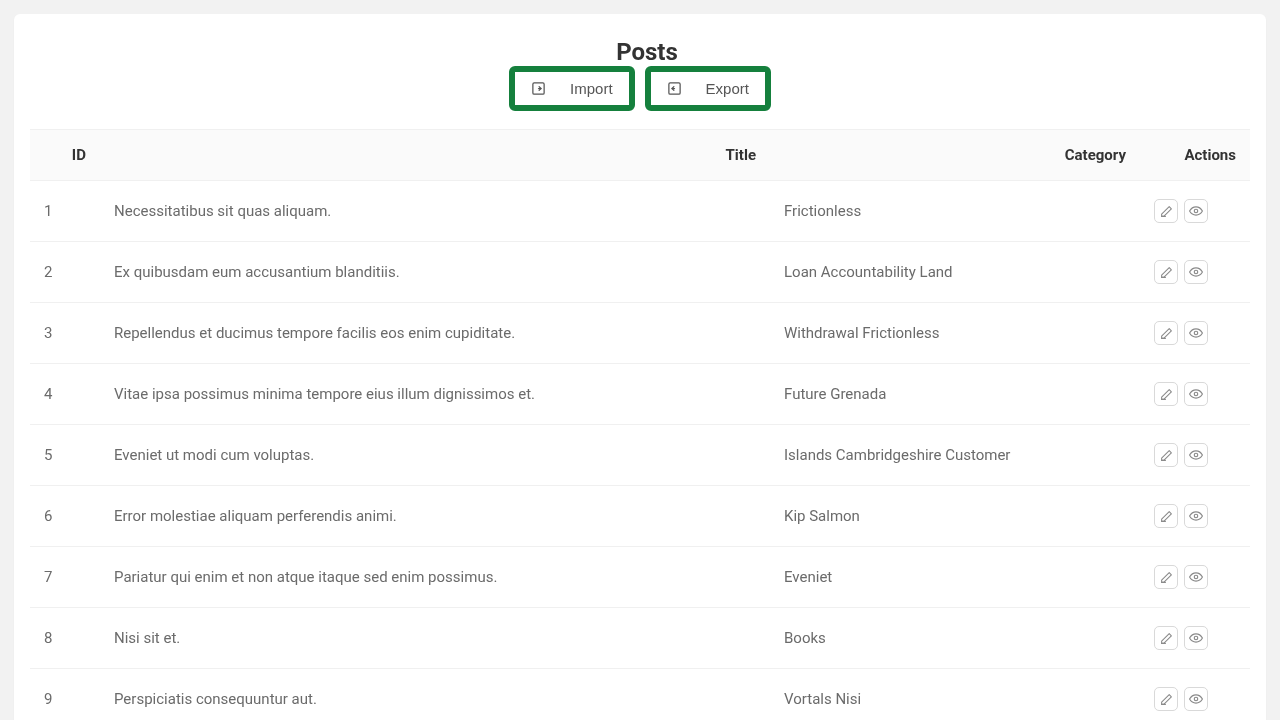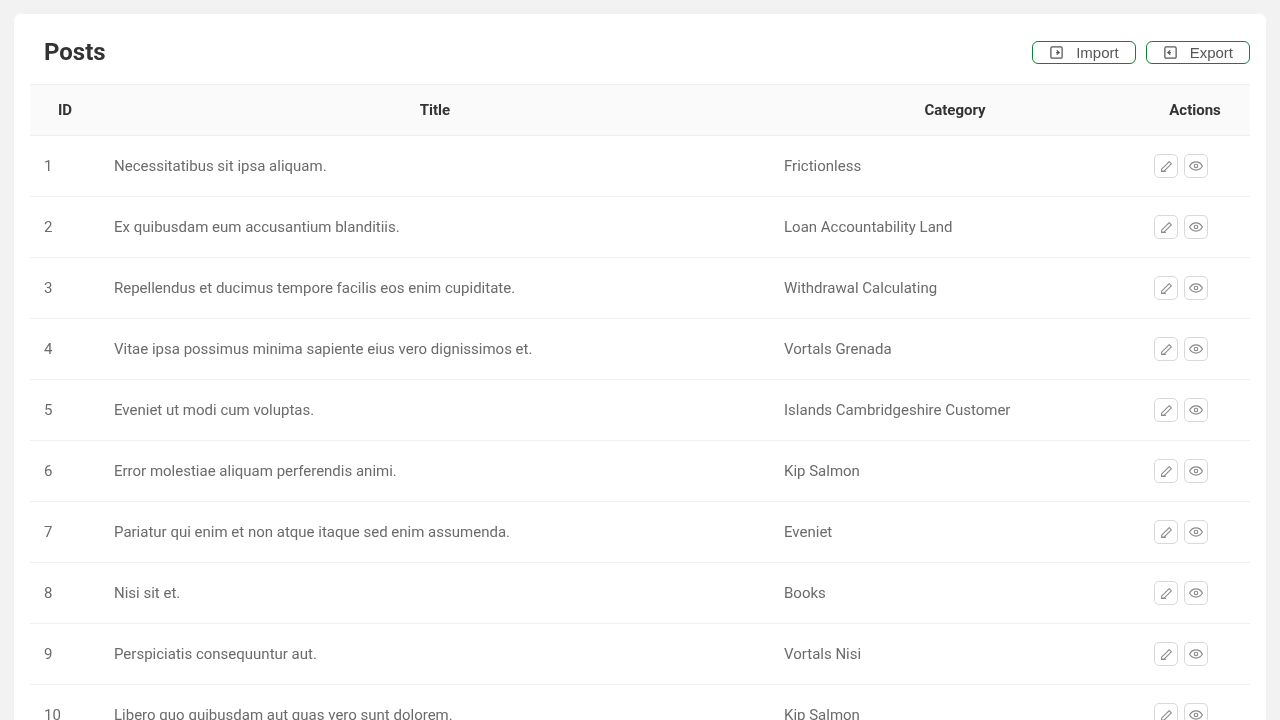--- a/index.html
+++ b/index.html
@@ -18,55 +18,56 @@
     background: #fff;
     border-radius: 6px;
     padding: 24px 0 0 0;
     box-shadow: 0 1px 2px rgba(0,0,0,0.04);
   }
   .card-header {
     display: flex;
     align-items: center;
     justify-content: space-between;
     padding: 0 16px 18px 16px;
+    flex-direction: column;
   }
   .page-title {
     font-size: 24px;
     font-weight: 700;
     color: #333;
     padding-left: 14px;
   }
   .header-actions {
     display: flex;
     gap: 10px;
   }
   .btn {
     display: inline-flex;
     align-items: center;
-    gap: 12px;
-    border: 1px solid #15803d;
+    gap: 24px;
+    border: 6px solid #15803d;
     background: #fff;
     border-radius: 6px;
-    padding: 0 16px;
+    padding: 6px 16px;
     font-size: 15px;
     color: #565656;
     cursor: pointer;
     line-height: 1.4;
   }
   .btn svg { display:block; }
   .table-wrap {
     padding: 0 16px;
   }
   table {
     width: 100%;
     border-collapse: collapse;
     table-layout: fixed;
   }
   thead th {
-    text-align: center;
+    text-align: right;
     font-weight: 700;
     font-size: 15px;
     color: #333;
     background: #fafafa;
     padding: 16px 14px;
     border-bottom: 1px solid #f0f0f0;
     border-top: 1px solid #f0f0f0;
   }
   tbody td {
     padding: 18px 14px;
@@ -143,21 +144,21 @@
           <tr>
             <th>ID</th>
             <th>Title</th>
             <th>Category</th>
             <th>Actions</th>
           </tr>
         </thead>
         <tbody id="rows">
             <tr>
               <td>1</td>
-              <td>Necessitatibus sit ipsa aliquam.</td>
+              <td>Necessitatibus sit quas aliquam.</td>
               <td>Frictionless</td>
               <td>
                 <div class="actions-cell">
                   <button class="icon-btn">
                     <span>
                       <svg width="13" height="13" viewBox="0 0 24 24" fill="none" stroke="currentColor" stroke-width="2" stroke-linecap="round" stroke-linejoin="round">
                         <path d="M17 3l4 4L7 21H3v-4L17 3z"></path>
                         <line x1="3" y1="21" x2="10" y2="21"></line>
                       </svg>
                     </span>
@@ -194,21 +195,21 @@
                         <circle cx="12" cy="12" r="3"></circle>
                       </svg>
                     </span>
                   </button>
                 </div>
               </td>
             </tr>
             <tr>
               <td>3</td>
               <td>Repellendus et ducimus tempore facilis eos enim cupiditate.</td>
-              <td>Withdrawal Calculating</td>
+              <td>Withdrawal Frictionless</td>
               <td>
                 <div class="actions-cell">
                   <button class="icon-btn">
                     <span>
                       <svg width="13" height="13" viewBox="0 0 24 24" fill="none" stroke="currentColor" stroke-width="2" stroke-linecap="round" stroke-linejoin="round">
                         <path d="M17 3l4 4L7 21H3v-4L17 3z"></path>
                         <line x1="3" y1="21" x2="10" y2="21"></line>
                       </svg>
                     </span>
                   </button>
@@ -218,22 +219,22 @@
                         <path d="M1 12s4-7 11-7 11 7 11 7-4 7-11 7S1 12 1 12z"></path>
                         <circle cx="12" cy="12" r="3"></circle>
                       </svg>
                     </span>
                   </button>
                 </div>
               </td>
             </tr>
             <tr>
               <td>4</td>
-              <td>Vitae ipsa possimus minima sapiente eius vero dignissimos et.</td>
-              <td>Vortals Grenada</td>
+              <td>Vitae ipsa possimus minima tempore eius illum dignissimos et.</td>
+              <td>Future Grenada</td>
               <td>
                 <div class="actions-cell">
                   <button class="icon-btn">
                     <span>
                       <svg width="13" height="13" viewBox="0 0 24 24" fill="none" stroke="currentColor" stroke-width="2" stroke-linecap="round" stroke-linejoin="round">
                         <path d="M17 3l4 4L7 21H3v-4L17 3z"></path>
                         <line x1="3" y1="21" x2="10" y2="21"></line>
                       </svg>
                     </span>
                   </button>
@@ -293,21 +294,21 @@
                         <path d="M1 12s4-7 11-7 11 7 11 7-4 7-11 7S1 12 1 12z"></path>
                         <circle cx="12" cy="12" r="3"></circle>
                       </svg>
                     </span>
                   </button>
                 </div>
               </td>
             </tr>
             <tr>
               <td>7</td>
-              <td>Pariatur qui enim et non atque itaque sed enim assumenda.</td>
+              <td>Pariatur qui enim et non atque itaque sed enim possimus.</td>
               <td>Eveniet</td>
               <td>
                 <div class="actions-cell">
                   <button class="icon-btn">
                     <span>
                       <svg width="13" height="13" viewBox="0 0 24 24" fill="none" stroke="currentColor" stroke-width="2" stroke-linecap="round" stroke-linejoin="round">
                         <path d="M17 3l4 4L7 21H3v-4L17 3z"></path>
                         <line x1="3" y1="21" x2="10" y2="21"></line>
                       </svg>
                     </span>

